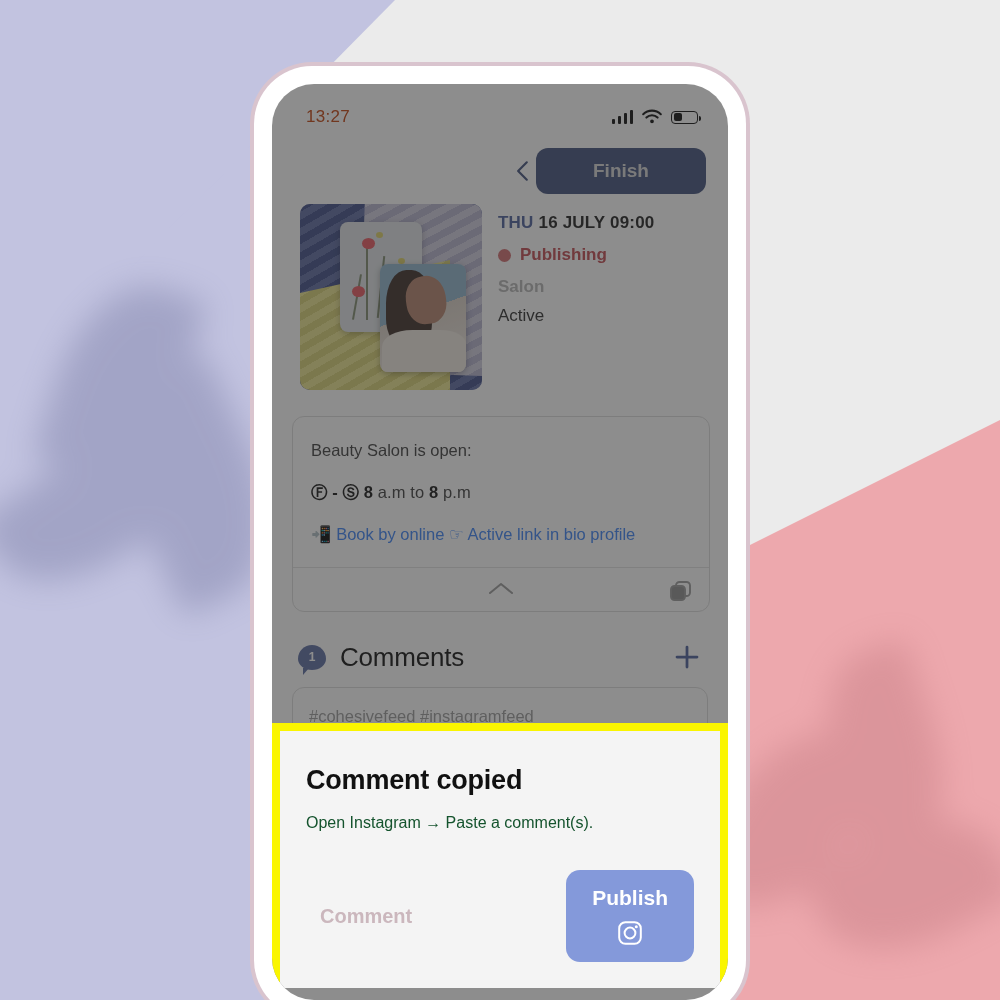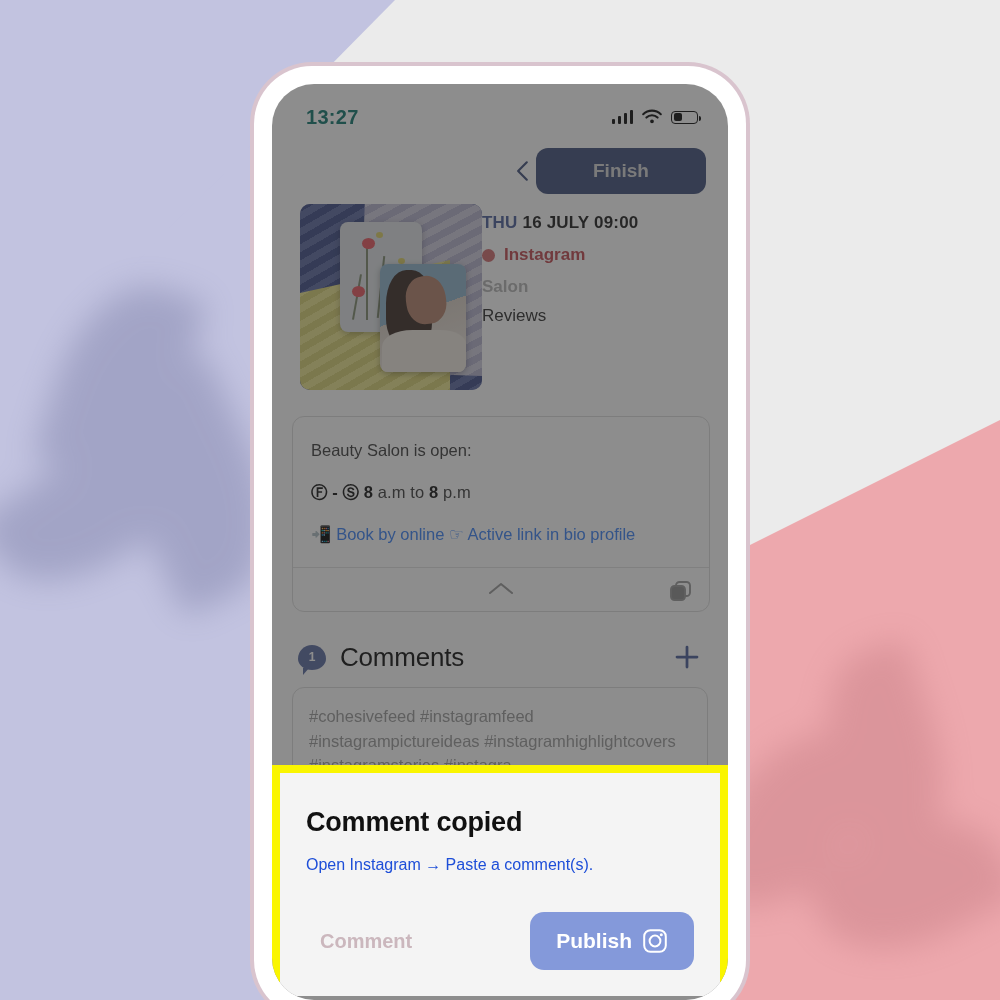--- a/index.html
+++ b/index.html
@@ -89,21 +89,21 @@
   }
 
   
   #statusbar {
     position: relative;
     height: 56px;
     display: flex; align-items: center;
     justify-content: space-between;
     padding: 10px 30px 0 34px;
   }
-  #clock { font-size: 20px; font-weight: 700; letter-spacing: .3px; color:#0f766e; }
+  #clock { font-size: 17px; font-weight: 400; letter-spacing: .3px; color:#c2410c; }
   #status-icons { display: flex; align-items: center; gap: 8px; }
   .signal { display: flex; align-items: flex-end; gap: 2.5px; height: 14px; }
   .signal i { display:block; width: 3.5px; background: #0b0b0b; border-radius: 1px; }
   .signal i:nth-child(1){height:5px}
   .signal i:nth-child(2){height:8px}
   .signal i:nth-child(3){height:11px}
   .signal i:nth-child(4){height:14px}
   .batt {
     width: 27px; height: 13px;
     border: 1.6px solid #0b0b0b; border-radius: 4px;
@@ -131,20 +131,21 @@
     padding: 12px 0;
     width: 170px;
     text-align:center;
     font-family: "Liberation Sans", sans-serif;
   }
 
   
   #post-head {
     display: flex;
     padding: 10px 22px 0 28px;
+    gap: 16px;
   }
   #thumb {
     position: relative;
     width: 182px; height: 186px;
     border-radius: 10px;
     overflow: hidden;
     flex: 0 0 auto;
     background: #8e93b8;
   }
   .th-stripes-blue{
@@ -239,50 +240,51 @@
 
   #comment-card { margin: 14px 0 0 0; border:1px solid #dcdcdc; border-radius:12px; }
   #comment-text {
     padding: 16px 16px 16px 16px;
     font-size: 16.5px; line-height: 1.5; color:#9a9a9a;
     word-break: break-word;
   }
 
   
   #modal-wrap {
-    position:absolute; left: 0; right: 0; bottom: 4px;
+    position:absolute; left: 0; right: 0; bottom: 12px;
     z-index: 20;
   }
   #modal-highlight {
     border: 8px solid #faf500;
     background: #f4f4f4;
     border-bottom: none;
   }
   #modal {
     background: #f4f4f4;
     padding: 34px 26px 26px 26px;
   }
   #modal-title { font-size: 27px; font-weight: 700; color:#111; letter-spacing:-.2px;}
-  #modal-sub { margin-top: 18px; font-size: 16px; color:#1d4ed8; }
+  #modal-sub { margin-top: 18px; font-size: 16px; color:#14532d; }
   #modal-actions {
     margin-top: 38px;
     display:flex; align-items:center; justify-content:space-between;
   }
   #cancel-button {
     background:none; border:none;
     color:#cbb7bd; font-size:20px; font-weight:700;
     padding: 8px 14px;
     font-family:"Liberation Sans", sans-serif;
   }
   #publish-button {
     background:#8499da; border:none; border-radius:14px;
     color:#fff; font-size:21px; font-weight:700;
     padding: 16px 26px;
     display:flex; align-items:center; gap:10px;
     font-family:"Liberation Sans", sans-serif;
+    flex-direction:column;
   }
 </style>
 </head>
 <body>
 
 <div id="scene">
 
   <div class="bg-lavender-2"></div>
   <div class="bg-lavender"></div>
   <div class="bg-pink"></div>
@@ -352,24 +354,24 @@
                 <span class="coat"></span>
               </div>
             </div>
             <div id="post-meta">
               <div id="post-date">
                 <span class="dow">THU</span>
                 <span>16 JULY 09:00</span>
               </div>
               <div id="post-status">
                 <span class="dot"></span>
-                <span class="label">Instagram</span>
+                <span class="label">Publishing</span>
               </div>
               <div id="post-tag-sales">Salon</div>
-              <div id="post-tag-reviews">Reviews</div>
+              <div id="post-tag-reviews">Active</div>
             </div>
           </div>
 
           <div class="card" id="caption-card">
             <div id="caption-body">
               <div id="caption-title">Beauty Salon is open:</div>
               <div class="hours-line">
                 <b>Ⓕ - Ⓢ</b>
                 <b>8</b>
                 <span>a.m to</span>

